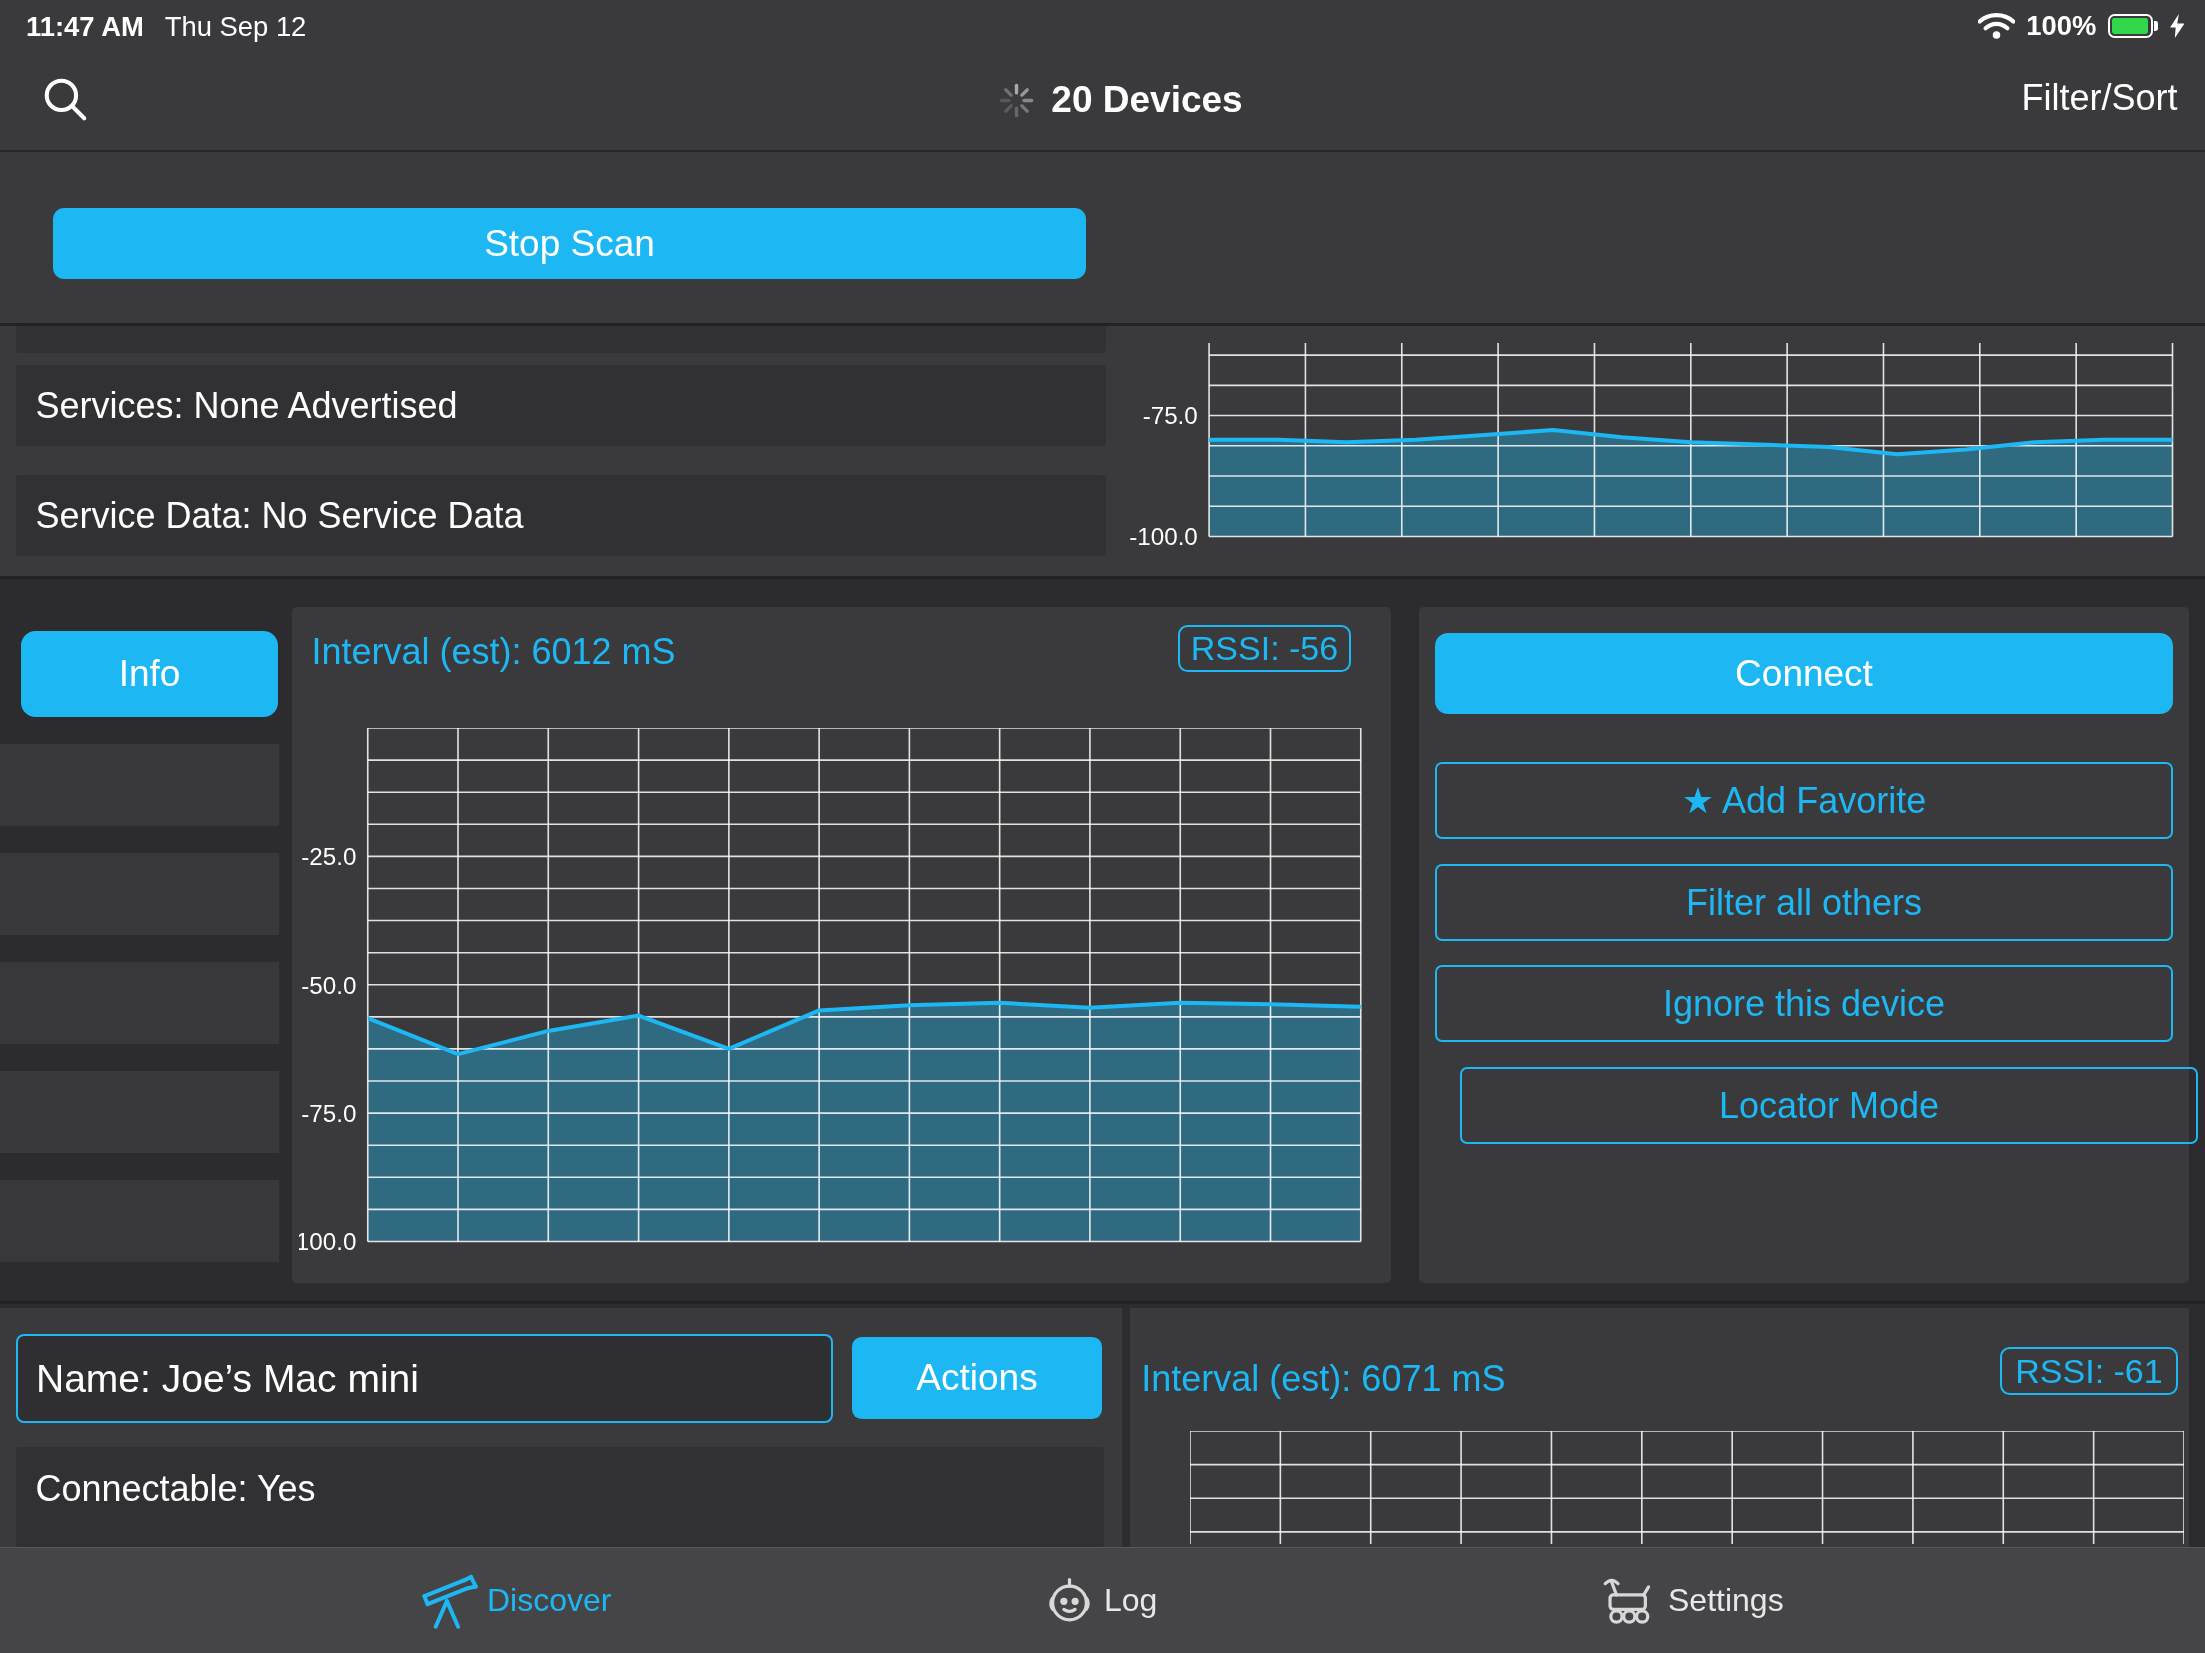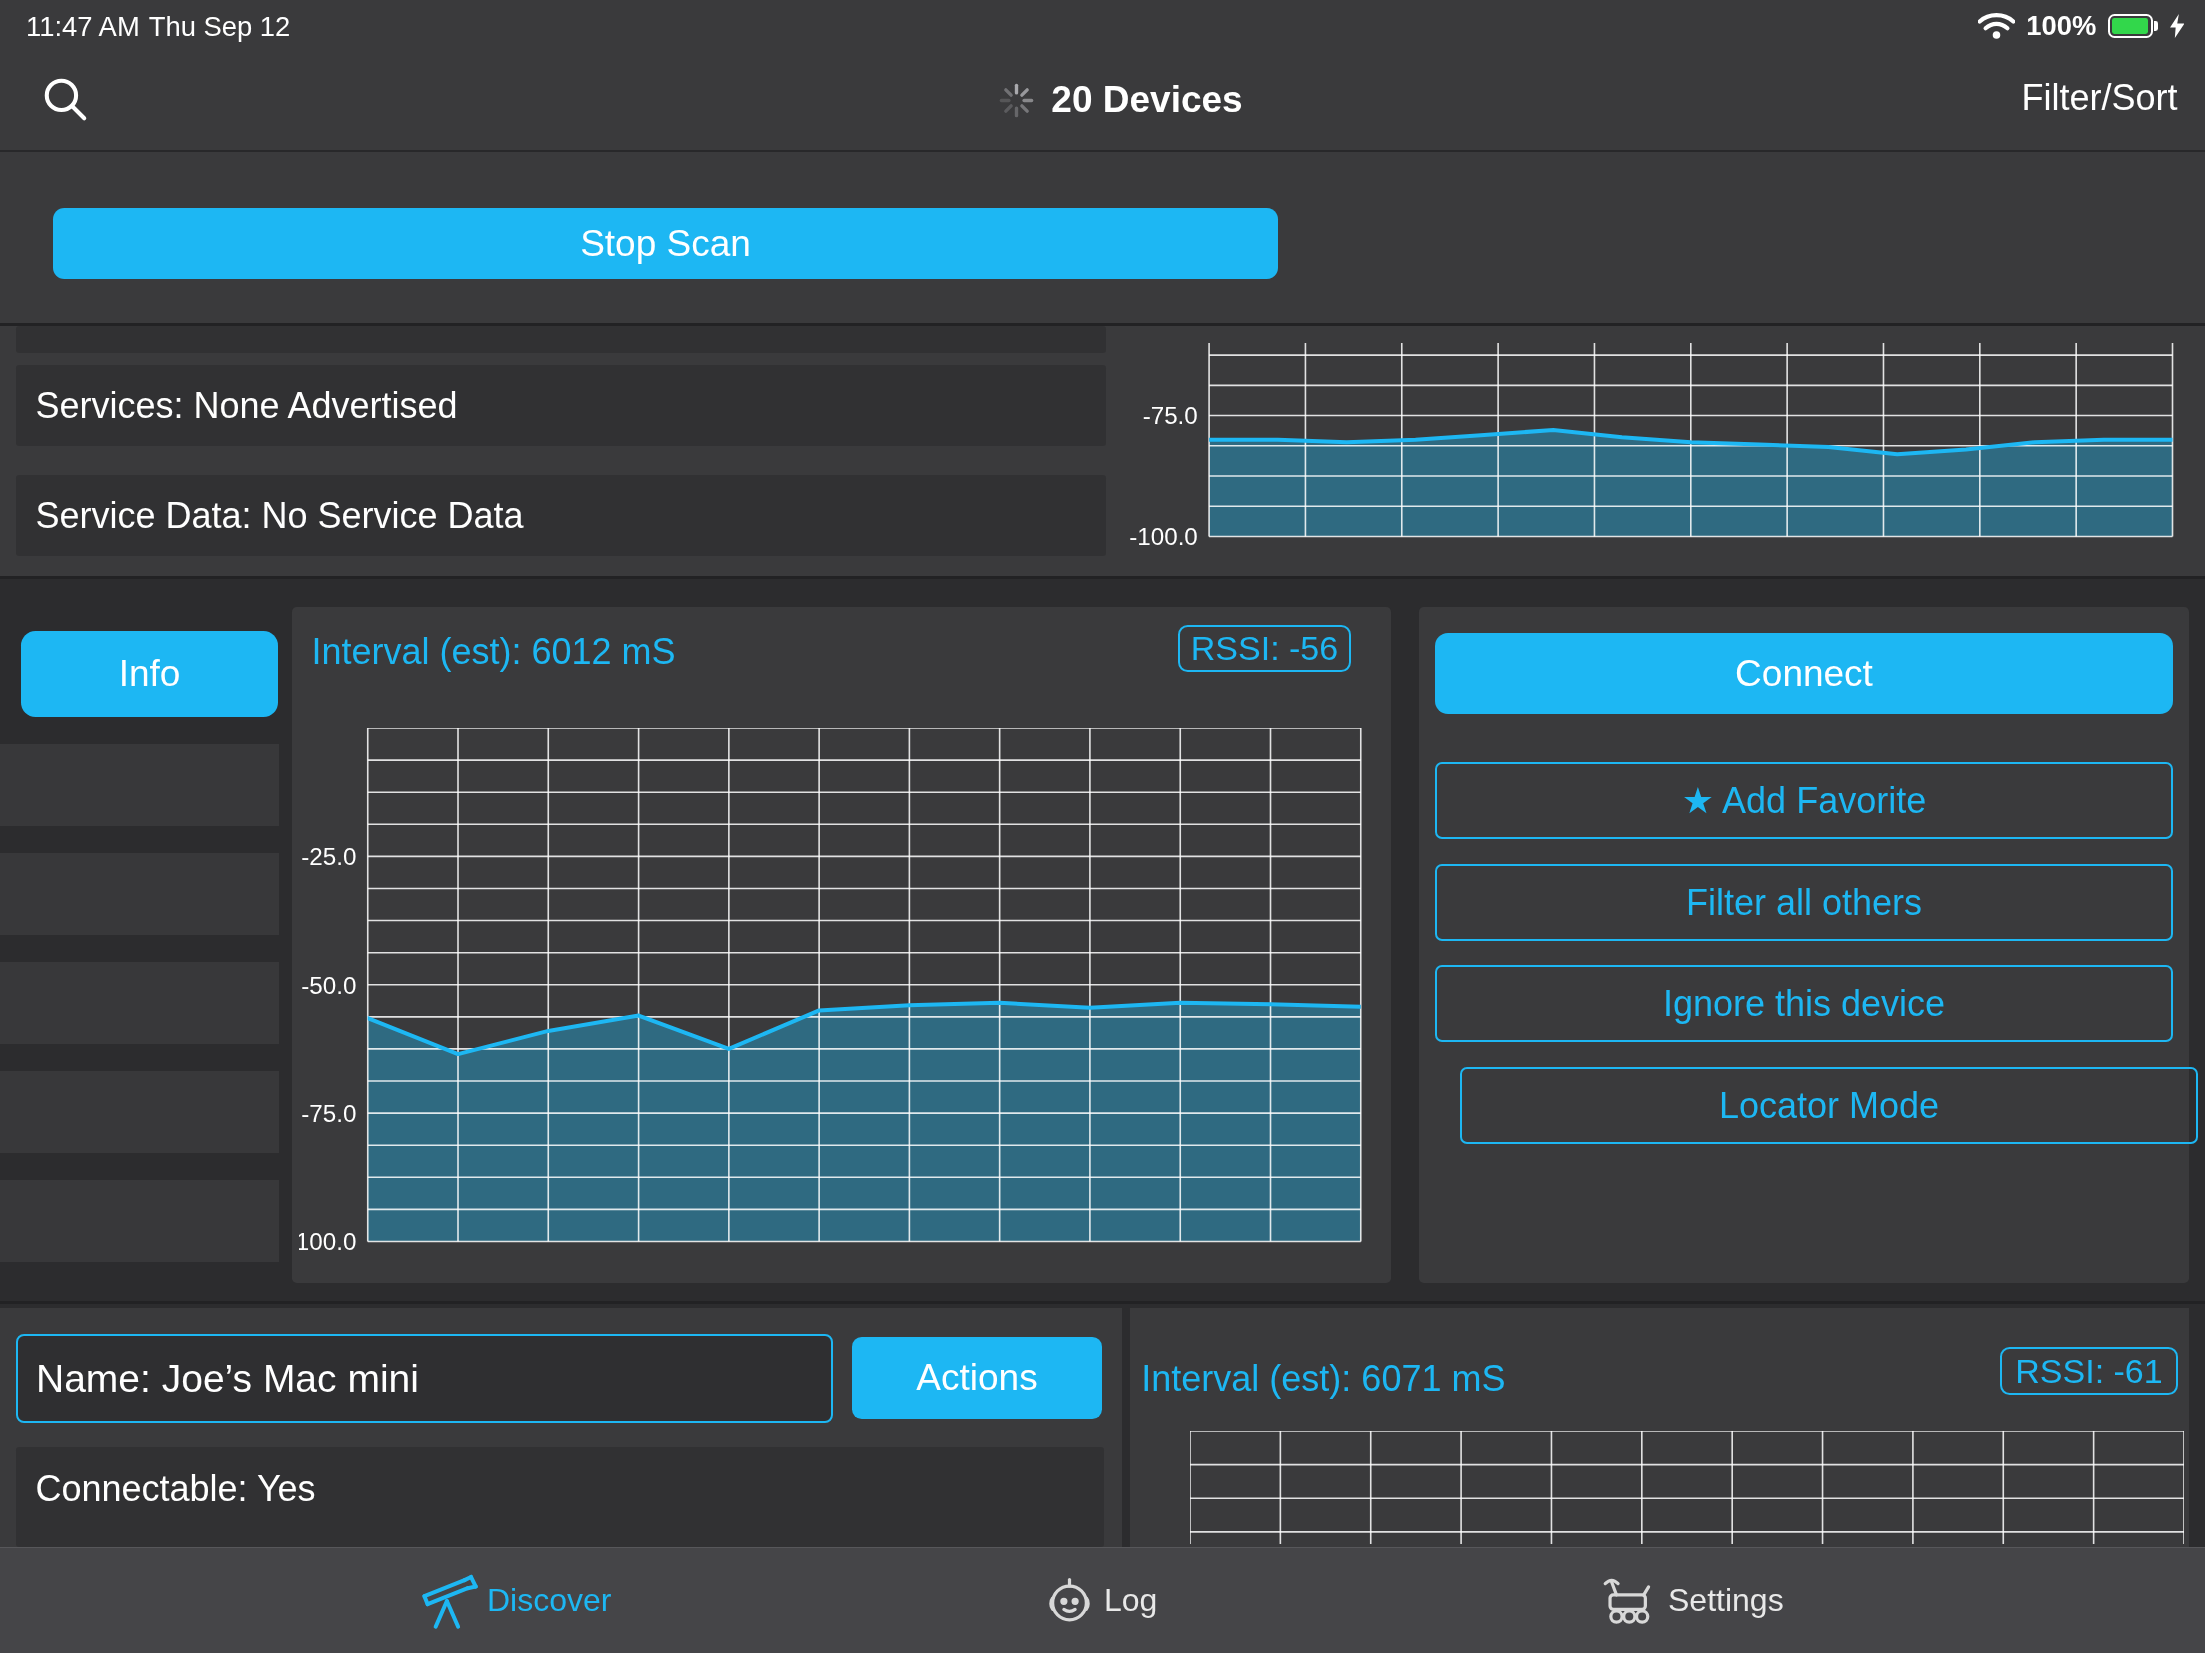--- a/index.html
+++ b/index.html
@@ -7,35 +7,35 @@
   body {
     position:relative; overflow:hidden;
     background:var(--background,#2c2c2e);
     color:#fff;
     font-family:"Liberation Sans","DejaVu Sans",sans-serif;
   }
 
   
   .header { position:absolute; left:0; top:0; width:2205px; height:323px; background:var(--surface,#3a3a3c); }
   .status-left { position:absolute; left:26px; top:10.5px; font-size:27.4px; }
-  .status-left .time { font-weight:400; margin-right:9px;text-align:right; }
+  .status-left .time { font-weight:700; margin-right:21px;text-align:right; }
   .status-right { position:absolute; right:21px; top:8px; height:36px; display:flex; align-items:center; gap:11.3px; font-size:27.4px; font-weight:600; }
   .battery { display:flex; align-items:center; }
   .battery-body { display:inline-block; width:45px; height:24px; border:2.4px solid #fff; border-radius:6.5px; padding:2.4px; }
   .battery-fill { display:block; width:100%; height:100%; background:var(--battery-green,#32d74b); border-radius:2.4px; }
   .battery-cap { display:inline-block; width:4px; height:10.5px; background:#fff; border-radius:0 2.4px 2.4px 0; margin-left:1.6px; }
 
   .navbar { position:absolute; left:0; top:50px; width:2205px; height:100px; }
   .search-btn { position:absolute; left:37px; top:21px; width:57px; height:57px; cursor:pointer; }
   .nav-center { position:absolute; left:0; right:0; top:0; height:100px; display:flex; align-items:center; justify-content:center; gap:16px; font-size:37px; font-weight:600;margin-left:36px; }
   .filter-sort { position:absolute; right:27.4px; top:27.4px; font-size:36px; color:#fff; cursor:pointer; }
   .nav-hairline { position:absolute; left:0; top:150px; width:2205px; height:1.6px; background:#28282a; }
 
   .btn-primary { background:var(--accent,#1db7f3); color:#fff; border-radius:11.3px; display:flex; align-items:center; justify-content:center; font-size:37px; cursor:pointer; }
-  .stop-scan { position:absolute; left:53px; top:208px; width:1225px; height:71px; }
+  .stop-scan { position:absolute; left:53px; top:208px; width:1033px; height:71px; }
   .refresh   { position:absolute; left:1141px; top:208px; width:1030px; height:71px; }
 
   .divider { position:absolute; left:0; width:2205px; height:3.2px; background:#222224; }
 
   
   .top-strip { position:absolute; left:0; top:326px; width:2205px; height:250px; background:var(--surface,#3a3a3c); }
   .row-box { position:absolute; background:var(--row,#313133); border-radius:3.2px; display:flex; align-items:center; padding-left:19.4px; font-size:36px; color:#fff; overflow:hidden; }
   .partial-row     { left:16px; top:0;     width:1090px; height:27.4px; }
   .services-row    { left:16px; top:39px;  width:1090px; height:81px; }
   .servicedata-row { left:16px; top:149px; width:1090px; height:81px; }

